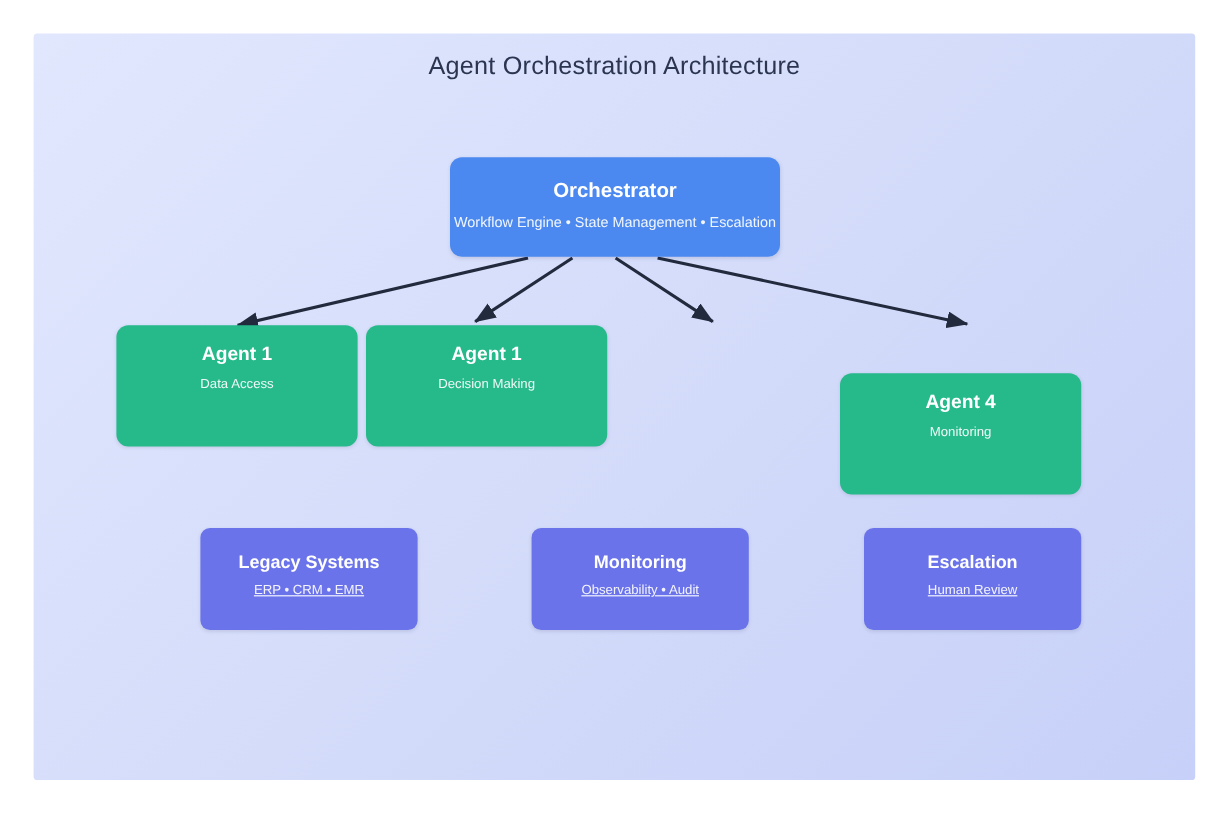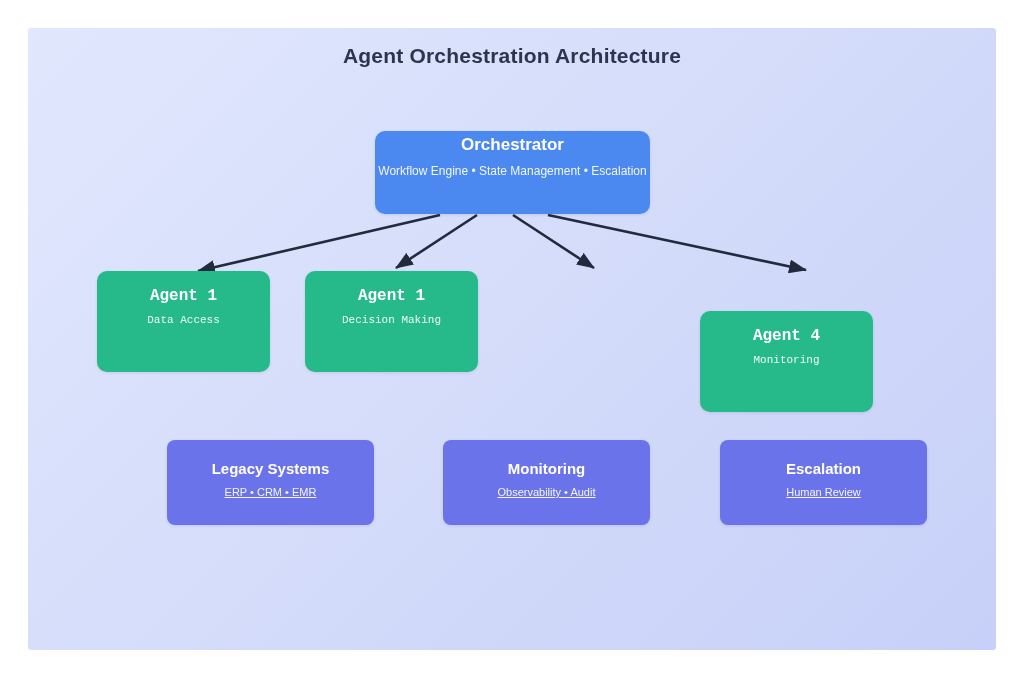--- a/index.html
+++ b/index.html
@@ -14,61 +14,60 @@
     left: 28px; top: 28px;
     width: 968px; height: 622px;
     background: linear-gradient(135deg, #e1e7fd 0%, #d3dbfa 55%, #c7d0f8 100%);
     border-radius: 3px;
   }
   .diagram-title {
     position: absolute;
     left: 0; top: 16px; width: 100%;
     text-align: center;
     font-size: 21px;
-    font-weight: bold;
+    font-weight: normal;
     color: #2b3550;
     letter-spacing: 0.2px;
   }
   .node {
     position: absolute;
     color: #ffffff;
     text-align: center;
     box-shadow: 0 1px 3px rgba(40, 50, 90, 0.12);
   }
   .node .node-title { font-weight: bold; }
   .node .node-subtitle { color: rgba(255,255,255,0.92); }
 
   .orchestrator-node {
     left: 347px; top: 103px;
     width: 275px; height: 83px;
     background: #4b89f0;
     border-radius: 10px;
-    padding-top: 4px;
+    padding-top: 18px;
   }
   .orchestrator-node .node-title { font-size: 17px; margin-bottom: 9px; }
   .orchestrator-node .node-subtitle { font-size: 12px; text-align: center; }
 
   .agent-node {
     top: 243px;
-    width: 173px; height: 101px;
+    width: 201px; height: 101px;
     background: #26b98a;
     border-radius: 10px;
     padding-top: 16px;
-    font-family: Liberation Mono, monospace;
   }
   .agent-node .node-title { font-size: 16px; margin-bottom: 9px; }
   .agent-node .node-subtitle { font-size: 11px; }
   .agent-node.pos-0 { left: 69px; }
   .agent-node.pos-1 { left: 277px; }
   .agent-node.pos-2 { left: 484px; }
   .agent-node.pos-3 { left: 672px; margin-top: 40px; }
 
   .system-node {
     top: 412px;
-    width: 207px; height: 85px;
+    width: 181px; height: 85px;
     background: #6b73ea;
     border-radius: 8px;
     padding-top: 20px;
   }
   .system-node .node-title { font-size: 15px; margin-bottom: 9px; }
   .system-node .node-subtitle { font-size: 11px; text-decoration: underline; }
   .system-node.pos-0 { left: 139px; }
   .system-node.pos-1 { left: 415px; }
   .system-node.pos-2 { left: 692px; text-align: center; }
 

